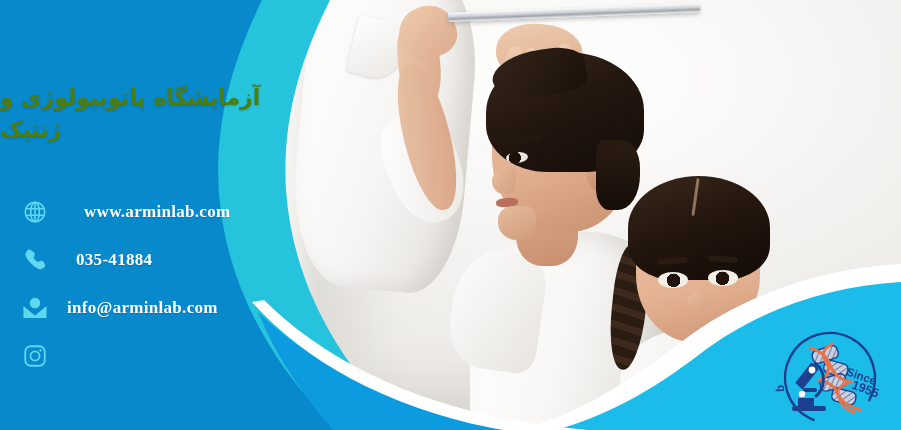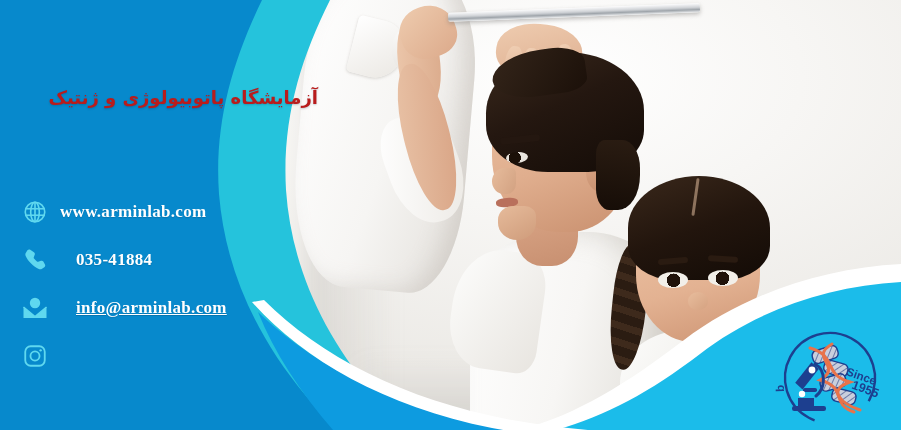--- a/index.html
+++ b/index.html
@@ -228,25 +228,25 @@
 
   
   .panel-svg{position:absolute;left:0;top:0;width:901px;height:430px;pointer-events:none;}
 
   
   .panel-content{
     position:absolute;left:0;top:0;width:330px;height:430px;
   }
   .title{
     position:absolute;left:0;top:82px;width:318px;
-    text-align:right;
-    color:#b91c1c;
+    text-align:left;
+    color:#4d7c0f;
     font-family:"DejaVu Sans","Liberation Sans",sans-serif;
     font-weight:bold;
-    font-size:18px;
+    font-size:22px;
     line-height:32px;
     direction:rtl;
     text-shadow:0 1px 2px rgba(0,40,70,.22);
   }
   .contact-list{
     position:absolute;left:14px;top:188px;width:300px;
     direction:ltr;
   }
   .contact-row{
     display:flex;align-items:center;
@@ -260,23 +260,23 @@
   .c-icon svg{display:block;}
   .c-text{
     color:#ffffff;
     font-family:"Liberation Serif","DejaVu Serif",serif;
     font-weight:bold;
     font-size:17px;
     letter-spacing:.3px;
     white-space:nowrap;
     text-shadow:0 1px 1px rgba(0,40,70,.20);
   }
-  .row-web .c-text{margin-left:4px;}
+  .row-web .c-text{margin-left:28px;}
   .row-phone .c-text{margin-left:20px;}
-  .row-mail .c-text{margin-left:20px;text-decoration:underline;}
+  .row-mail .c-text{margin-left:11px;}
   .row-insta .c-text{margin-left:16px;}
 
   
   .logo{
     position:absolute;left:768px;top:318px;width:124px;height:112px;
   }
   .logo svg{display:block;}
 </style>
 </head>
 <body>

